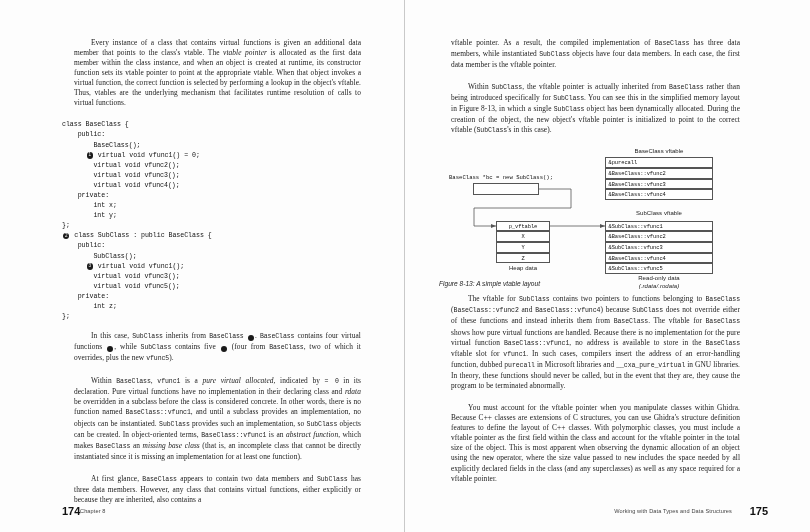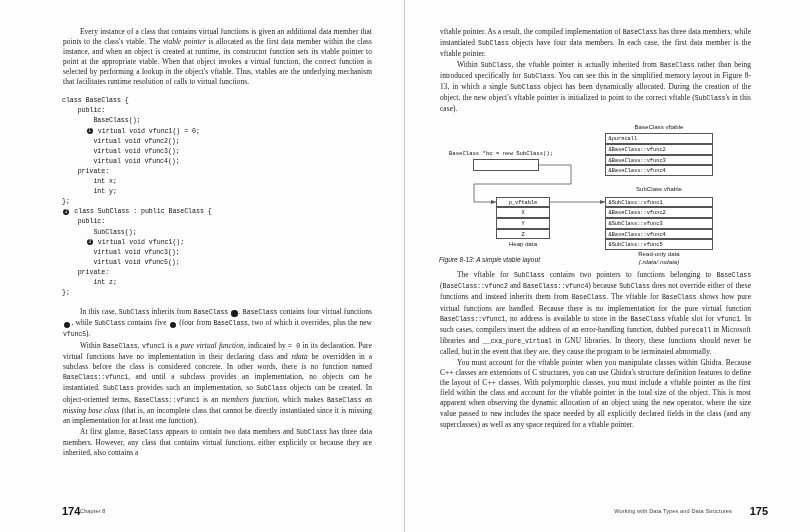--- a/index.html
+++ b/index.html
@@ -32,21 +32,21 @@
   .page {
     position: relative;
     width: 405px;
     height: 532px;
     box-sizing: border-box;
   }
   .page-left  { padding: 26px 32px 0 62px; }
   .page-right { padding: 26px 58px 0 34px; }
 
   p.body {
-    margin: 1px;
+    margin: 12px;
     font-size: 7.4px;
     line-height: 10.05px;
     text-align: justify;
     text-indent: 17px;
     hyphens: manual;
     letter-spacing: 0.01em;
   }
   p.body.noindent { text-indent: 0; }
   .mono {
     font-family: "Liberation Mono", monospace;
@@ -193,28 +193,28 @@
       <span class="mono">BaseClass</span> contains four virtual functions
       <span class="cnum inl">1</span>, while
       <span class="mono">SubClass</span> contains five
       <span class="cnum inl">3</span>
       (four from <span class="mono">BaseClass</span>, two of which it overrides, plus the new
       <span class="mono">vfunc5</span>).
     </p>
 
     <p class="body">
       Within <span class="mono">BaseClass</span>, <span class="mono">vfunc1</span> is a
-      <span class="ital">pure virtual function</span>, indicated by <span class="mono">= 0</span> in its
+      <span class="ital">pure virtual allocated</span>, indicated by <span class="mono">= 0</span> in its
       declaration. Pure virtual functions have no implementation in their declar­ing class and
       <span class="ital">rdata</span> be overridden in a subclass before the class is considered concrete.
       In other words, there is no function named <span class="mono">BaseClass::vfunc1</span>, and until a
       subclass provides an implementation, no objects can be instantiated.
       <span class="mono">SubClass</span> provides such an implementation, so
       <span class="mono">SubClass</span> objects can be cre­ated. In object-oriented terms,
-      <span class="mono">BaseClass::vfunc1</span> is an <span class="ital">members function</span>, which
+      <span class="mono">BaseClass::vfunc1</span> is an <span class="ital">abstract function</span>, which
       makes <span class="mono">BaseClass</span> an <span class="ital">missing base class</span> (that is,
       an incomplete class that cannot be directly instantiated since it is missing an implementation for
       at least one function).
     </p>
 
     <p class="body">
       At first glance, <span class="mono">BaseClass</span> appears to contain two data members and
       <span class="mono">SubClass</span> has three data members. However, any class that contains virtual
       functions, either explicitly or because they are inherited, also contains a
     </p>

